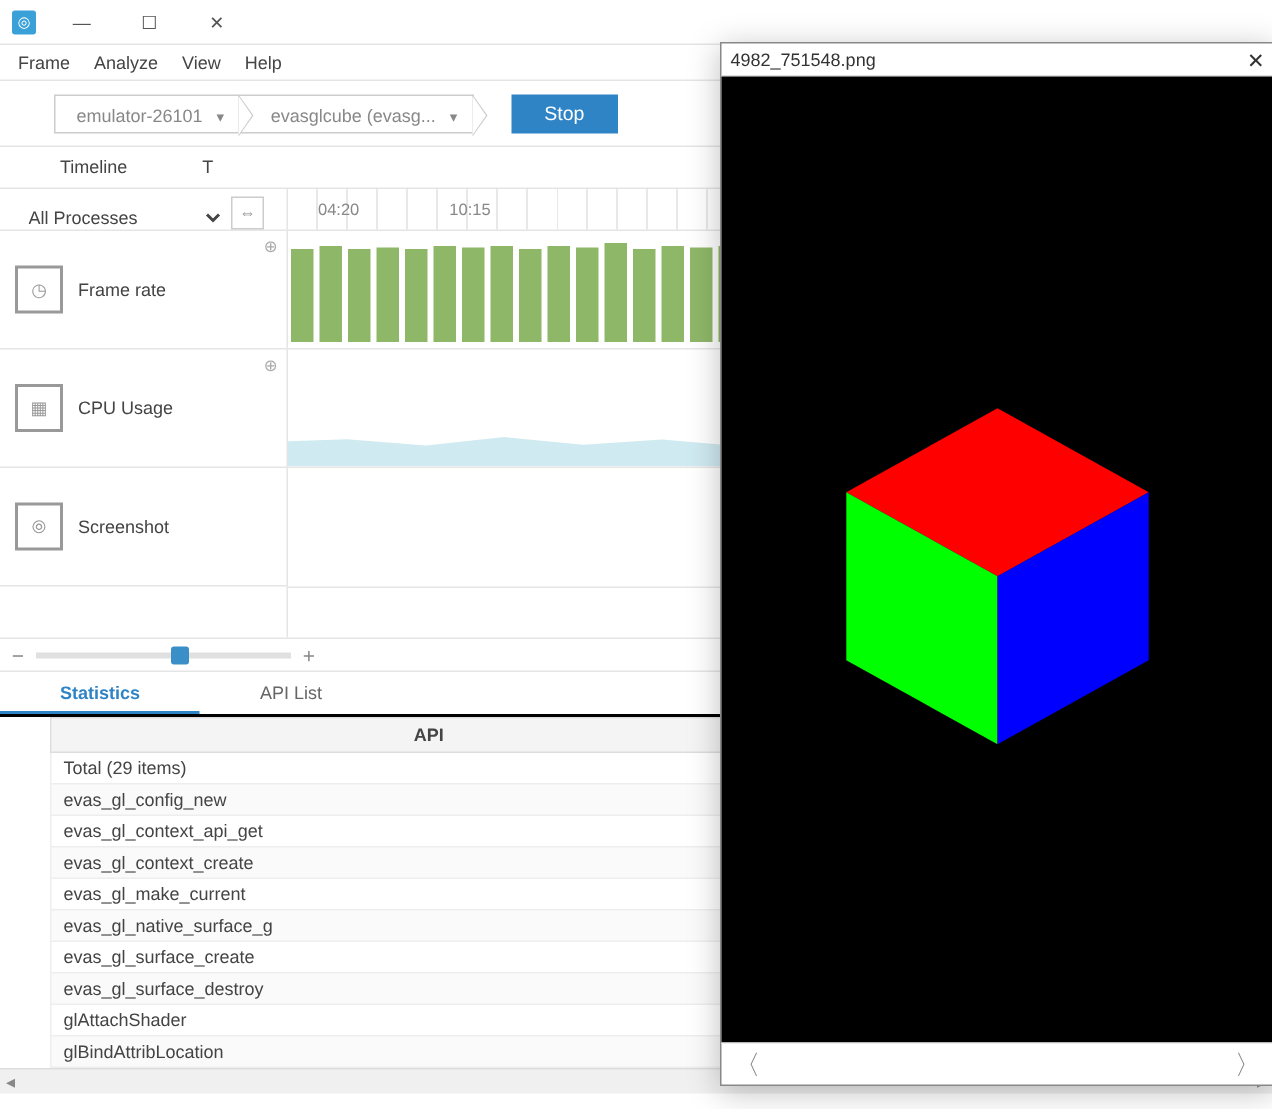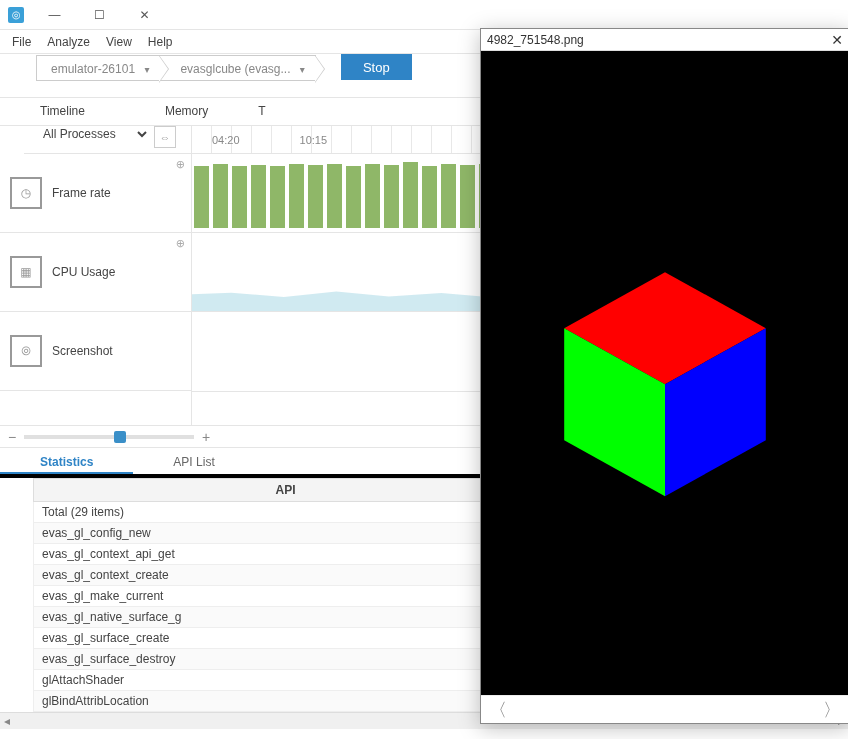--- a/index.html
+++ b/index.html
@@ -10,36 +10,36 @@
 .titlebar .appicon { width: 16px; height: 16px; background: #3aa0d8; margin-right: 8px; border-radius: 2px; display: flex; align-items: center; justify-content: center; color: #fff; font-size: 10px; }
 .titlebar .title { flex: 1; color: #555; }
 .titlebar .winbtns { display: flex; gap: 0; }
 .titlebar .winbtn { width: 45px; height: 30px; display: flex; align-items: center; justify-content: center; color: #555; cursor: pointer; }
 
 
 .menubar { height: 24px; display: flex; align-items: center; padding: 0 4px; gap: 0; border-bottom: 1px solid #e5e5e5; }
 .menubar .menuitem { padding: 3px 8px; cursor: pointer; color: #444; }
 
 
-.toolbar { height: 44px; display: flex; padding: 0 10px; gap: 6px; border-bottom: 1px solid #e5e5e5; }
+.toolbar { height: 44px; display: flex; align-items: center; padding: 0 10px; gap: 6px; border-bottom: 1px solid #e5e5e5; }
 .breadcrumb { display: flex; align-items: center; height: 28px; }
 .bc-seg { height: 26px; line-height: 26px; padding: 0 10px 0 14px; color: #888; background: #fff; border: 1px solid #ccc; position: relative; margin-right: -1px; }
 .bc-seg::after { content: ""; position: absolute; right: -9px; top: 0; border-top: 13px solid transparent; border-bottom: 13px solid transparent; border-left: 9px solid #fff; z-index: 2; }
 .bc-seg::before { content: ""; position: absolute; right: -10px; top: -1px; border-top: 14px solid transparent; border-bottom: 14px solid transparent; border-left: 10px solid #ccc; z-index: 1; }
 .bc-chevron { margin-left: 6px; color: #888; font-size: 10px; }
 .btn-stop { background: #2f84c6; color: #fff; border: none; padding: 0 22px; height: 26px; font-size: 13px; cursor: pointer; }
 
 
 .tabsrow { height: 28px; display: flex; border-bottom: 1px solid #e5e5e5; }
 .tabsrow .tab { padding: 6px 40px; color: #444; cursor: pointer; }
 
 
 .content { display: flex; height: 300px; border-bottom: 1px solid #e5e5e5; }
 .leftcol { width: 192px; border-right: 1px solid #e5e5e5; display: flex; flex-direction: column; }
-.procsel { height: 28px; display: flex; align-items: flex-start; border-bottom: 1px solid #e5e5e5; padding: 0 15px; margin-left: 24px; }
+.procsel { height: 28px; display: flex; align-items: flex-end; border-bottom: 1px solid #e5e5e5; padding: 0 15px; }
 .procsel select { flex: 1; border: none; font-size: 12px; color: #444; background: transparent; }
 .fiticon { width: 22px; height: 22px; border: 1px solid #ccc; margin-left: 4px; display: flex; align-items: center; justify-content: center; color: #888; font-size: 11px; }
 .panel { height: 79px; border-bottom: 1px solid #e5e5e5; display: flex; align-items: center; padding: 0 10px; gap: 10px; position: relative; }
 .panel .picon { width: 32px; height: 32px; border: 2px solid #999; display: flex; align-items: center; justify-content: center; color: #999; }
 .panel .plabel { color: #444; }
 .panel .mag { position: absolute; top: 4px; right: 6px; color: #aaa; font-size: 11px; }
 
 .rightcol { flex: 1; display: flex; flex-direction: column; overflow: hidden; }
 .ruler { height: 28px; border-bottom: 1px solid #e5e5e5; display: flex; align-items: center; padding-left: 20px; gap: 60px; color: #888; font-size: 11px; background: repeating-linear-gradient(90deg, transparent, transparent 19px, #e8e8e8 19px, #e8e8e8 20px); }
 .chartrow { height: 79px; border-bottom: 1px solid #e5e5e5; position: relative; overflow: hidden; }
@@ -47,21 +47,21 @@
 .bars .bar { width: 15px; background: #8fb768; }
 .cpuarea { position: absolute; left: 0; right: 0; bottom: 0; height: 28px; background: #c8e6ee; opacity: 0.85; clip-path: polygon(0 40%, 6% 35%, 14% 50%, 22% 30%, 30% 48%, 38% 36%, 46% 52%, 54% 30%, 62% 44%, 70% 38%, 78% 34%, 86% 42%, 94% 40%, 100% 44%, 100% 100%, 0 100%); }
 
 
 .zoomrow { height: 22px; display: flex; align-items: center; padding: 0 6px; border-bottom: 1px solid #e5e5e5; gap: 6px; }
 .zoomrow .track { flex: 0 0 170px; height: 4px; background: #e0e0e0; position: relative; }
 .zoomrow .thumb { position: absolute; left: 90px; top: -4px; width: 12px; height: 12px; background: #3a8fc8; border-radius: 2px; }
 .zoomrow .sign { color: #888; font-size: 14px; width: 12px; text-align: center; }
 
 
-.lowtabs { height: 30px; display: flex; border-bottom: 4px solid #000000; text-align: right; }
+.lowtabs { height: 30px; display: flex; border-bottom: 2px solid #000000; text-align: right; }
 .lowtabs .ltab { padding: 7px 40px; color: #666; cursor: pointer; }
 .lowtabs .ltab.active { color: #2f84c6; font-weight: 600; border-bottom: 2px solid #2f84c6; }
 
 
 .tablewrap { height: 234px; overflow: auto; margin-left: 33px; }
 table { width: 100%; border-collapse: collapse; font-size: 12px; }
 th { background: #f4f4f4; border: 1px solid #ddd; padding: 4px 8px; font-weight: 600; color: #444; }
 td { border: 1px solid #eee; padding: 3px 8px; color: #444; }
 td.num { text-align: center; }
 tr:nth-child(even) td { background: #fafafa; }
@@ -82,21 +82,21 @@
 <div class="titlebar">
   <div class="appicon">◎</div>
   <div class="winbtns">
     <div class="winbtn">—</div>
     <div class="winbtn">☐</div>
     <div class="winbtn">✕</div>
   </div>
 </div>
 
 <div class="menubar">
-  <div class="menuitem">File</div>
+  <div class="menuitem">Frame</div>
   <div class="menuitem">Analyze</div>
   <div class="menuitem">View</div>
   <div class="menuitem">Help</div>
 </div>
 
 <div class="toolbar">
   <div style="width:20px"></div>
   <div class="breadcrumb">
     <div class="bc-seg">
       <span>emulator-26101</span>
@@ -106,21 +106,20 @@
       <span>evasglcube (evasg...</span>
       <span class="bc-chevron">▾</span>
     </div>
   </div>
   <div style="width:14px"></div>
   <button class="btn-stop">Stop</button>
 </div>
 
 <div class="tabsrow">
   <div class="tab">Timeline</div>
-  <div class="tab">Memory</div>
   <div class="tab" style="padding:6px 10px">T</div>
 </div>
 
 <div class="content">
   <div class="leftcol">
     <div class="procsel">
       <select>
         <option>All Processes</option>
       </select>
       <div class="fiticon">⇔</div>

